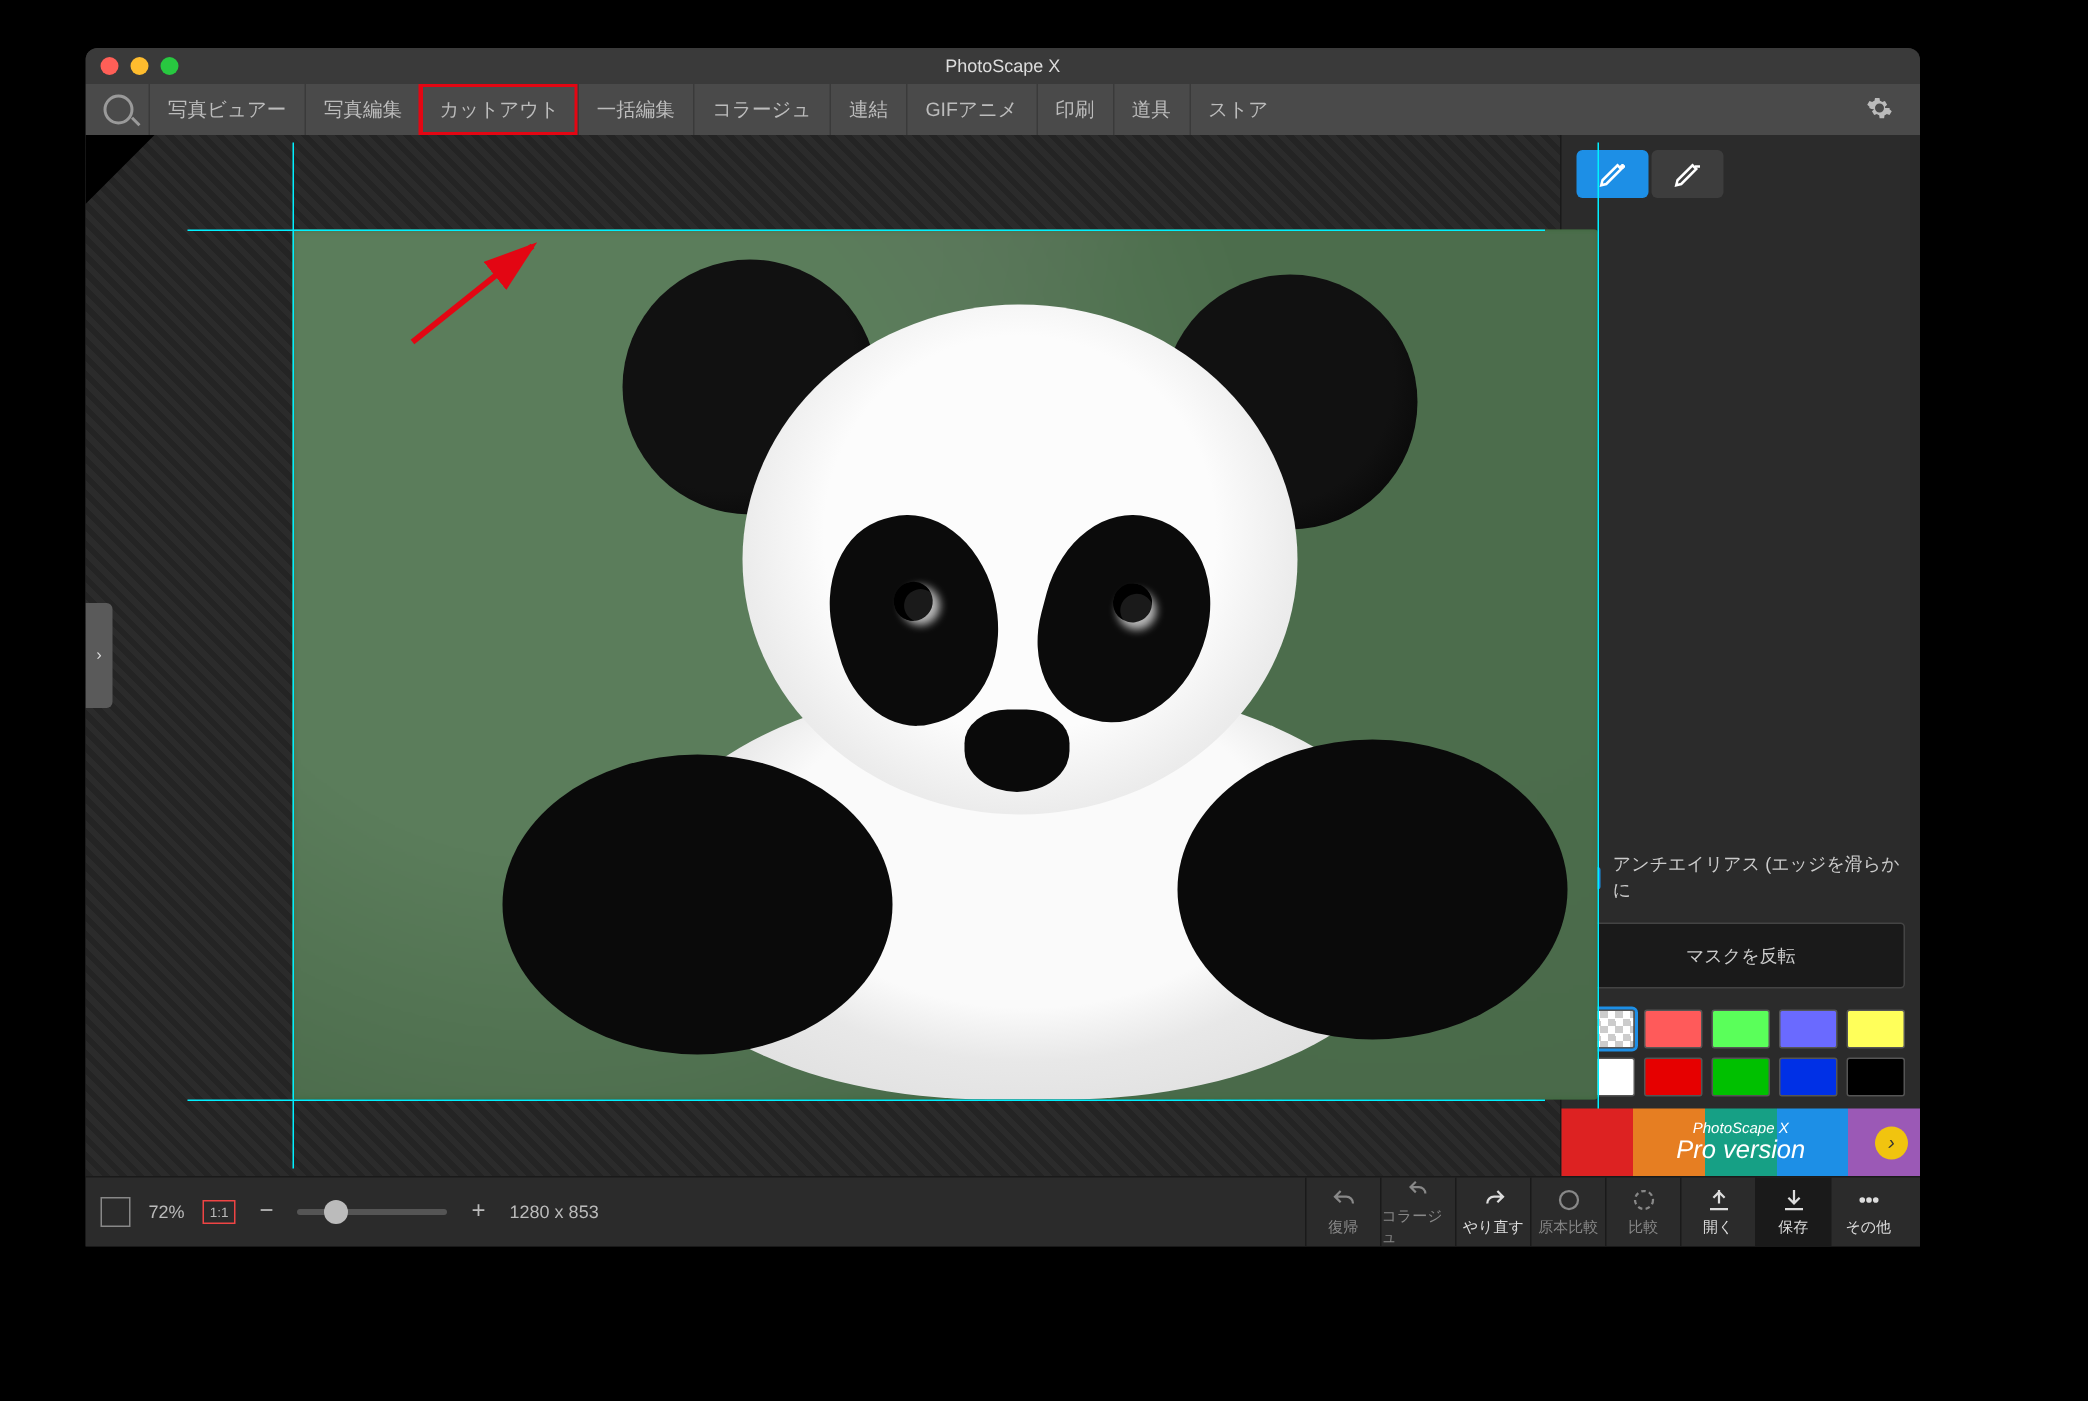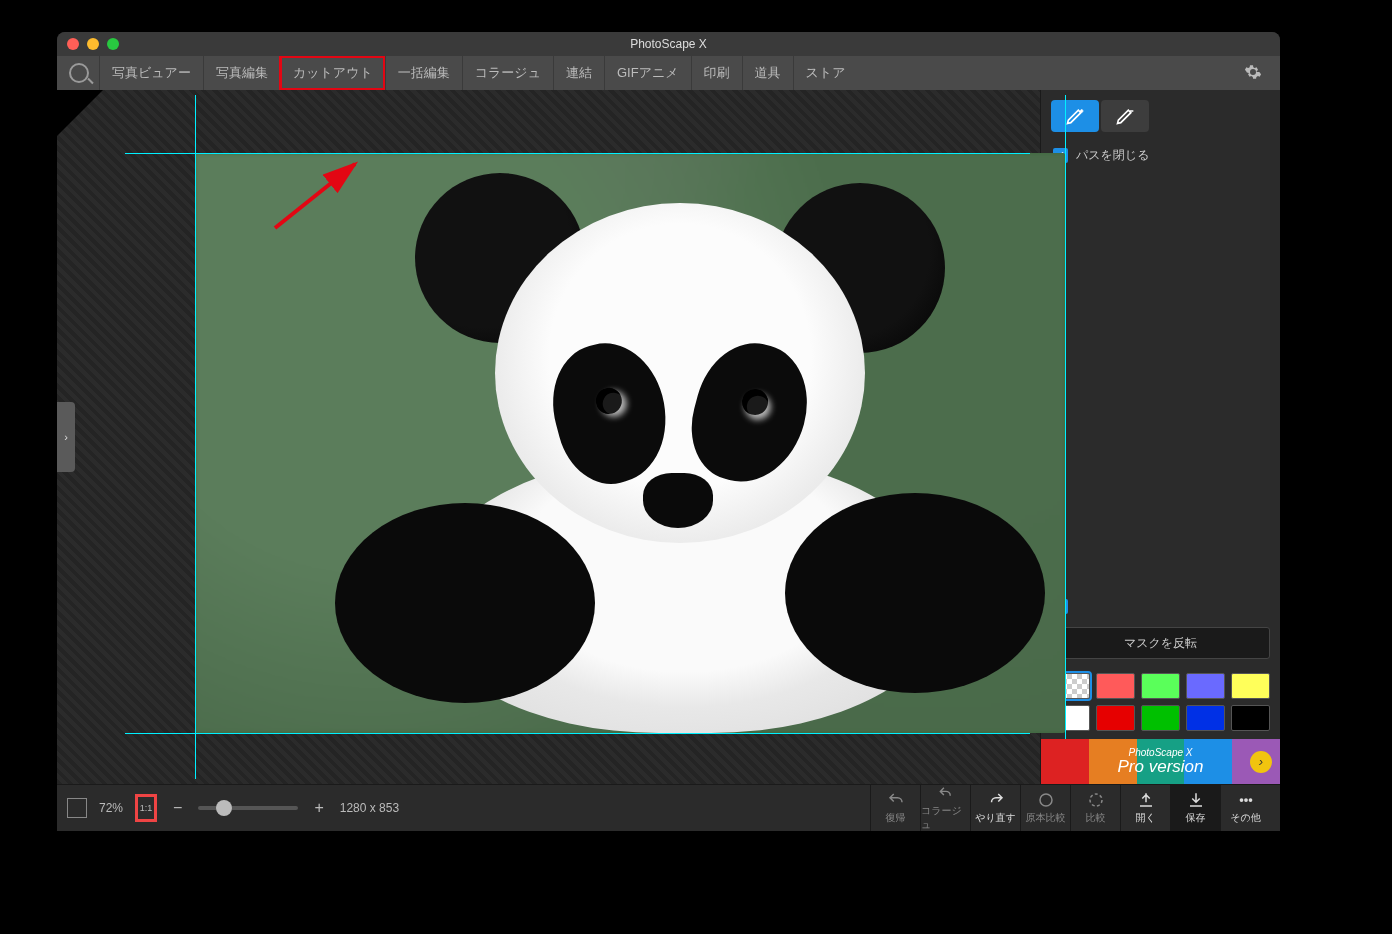--- a/index.html
+++ b/index.html
@@ -46,30 +46,30 @@
 .tooltabs{display:flex;height:28px;background:#1c1c1c;}
 .tooltab{flex:0 0 auto;padding:0 10px;display:flex;align-items:center;border-right:1px solid #333;cursor:pointer;}
 .tooltab.active{background:#1d8fe6;color:#fff;}
 .brushrow{display:flex;gap:2px;padding:10px;}
 .brushbtn{width:48px;height:32px;border-radius:4px;display:flex;align-items:center;justify-content:center;background:#3d3d3d;}
 .brushbtn.active{background:#1d8fe6;}
 .brushbtn svg{width:20px;height:20px;stroke:#fff;fill:none;stroke-width:2;}
 .chk{display:flex;align-items:center;gap:8px;padding:5px 12px;}
 .chkbox{width:15px;height:15px;background:#1d8fe6;border-radius:2px;display:flex;align-items:center;justify-content:center;color:#fff;font-size:11px;}
 .rspacer{flex:1;}
-.maskbtn{margin:8px 10px;height:32px;background:#1a1a1a;border:1px solid #444;border-radius:3px;display:flex;align-items:center;justify-content:center;}
+.maskbtn{margin:8px 10px;height:44px;background:#1a1a1a;border:1px solid #444;border-radius:3px;display:flex;align-items:center;justify-content:center;}
 .swatches{padding:6px 10px 8px;display:grid;grid-template-columns:repeat(5,1fr);gap:6px;}
 .sw{height:26px;border:1px solid #555;border-radius:2px;}
 .sw.checker{background:repeating-conic-gradient(#ccc 0 25%,#fff 0 50%) 0 0/10px 10px;outline:2px solid #1d8fe6;}
 .ad{margin:0 0 0 0;height:45px;background:linear-gradient(90deg,#d22 0 20%,#e67e22 20% 40%,#16a085 40% 60%,#1d8fe6 60% 80%,#9b59b6 80% 100%);position:relative;display:flex;align-items:center;justify-content:center;color:#fff;font-size:14px;font-style:italic;}
 .ad .goarrow{position:absolute;right:8px;width:22px;height:22px;border-radius:50%;background:#f1c40f;display:flex;align-items:center;justify-content:center;color:#333;font-size:13px;}
 .bottombar{height:47px;background:#2b2b2b;border-top:1px solid #1a1a1a;display:flex;align-items:center;color:#bbb;font-size:12px;padding:0 10px;gap:35px;}
 .bb-left{display:flex;align-items:center;gap:12px;}
 .histbtn{width:20px;height:20px;border:1px solid #888;}
-.ratio11{width:22px;height:28px;border:3px solid #ef4444;display:flex;align-items:center;justify-content:center;font-size:9px;}
+.ratio11{width:22px;height:16px;border:1px solid #ef4444;display:flex;align-items:center;justify-content:center;font-size:9px;}
 .zoomminus,.zoomplus{font-size:16px;color:#bbb;padding:0 4px;}
 .slider{position:relative;width:100px;height:4px;background:#555;border-radius:2px;}
 .slider .thumb{position:absolute;left:18px;top:-6px;width:16px;height:16px;background:#bbb;border-radius:50%;}
 .bb-right{margin-left:auto;display:flex;align-items:stretch;height:47px;}
 .act{width:50px;display:flex;flex-direction:column;align-items:center;justify-content:center;gap:2px;color:#888;font-size:10px;border-left:1px solid #1a1a1a;}
 .act.enabled{color:#ddd;}
 .act.dark{background:#1a1a1a;}
 .act svg{width:18px;height:18px;fill:none;stroke:currentColor;stroke-width:2;}
 </style>
 </head>
@@ -152,27 +152,24 @@
               <path d="M18 8l2-2M20 4v4M18 6h4" stroke="#fff"></path>
             </svg>
         </div>
         <div class="brushbtn">
           <svg viewBox="0 0 24 24">
               <path d="M3 21l4-1 12-12-3-3L4 17l-1 4z"></path>
               <path d="M18 6h4" stroke="#fff"></path>
             </svg>
         </div>
       </div>
-      <div class="chk">
-        <div class="chkbox">✓</div>
-        <span>パスを閉じる</span>
-      </div>
       <div class="rspacer"></div>
       <div class="chk">
         <div class="chkbox">✓</div>
+        <span>アンチエイリアス (エッジを滑らかに</span>
       </div>
       <div class="maskbtn">
         <span>マスクを反転</span>
       </div>
       <div class="swatches">
         <div class="sw checker"></div>
         <div class="sw" style="background:#ff5a5a"></div>
         <div class="sw" style="background:#5aff5a"></div>
         <div class="sw" style="background:#6a6aff"></div>
         <div class="sw" style="background:#ffff5a"></div>

